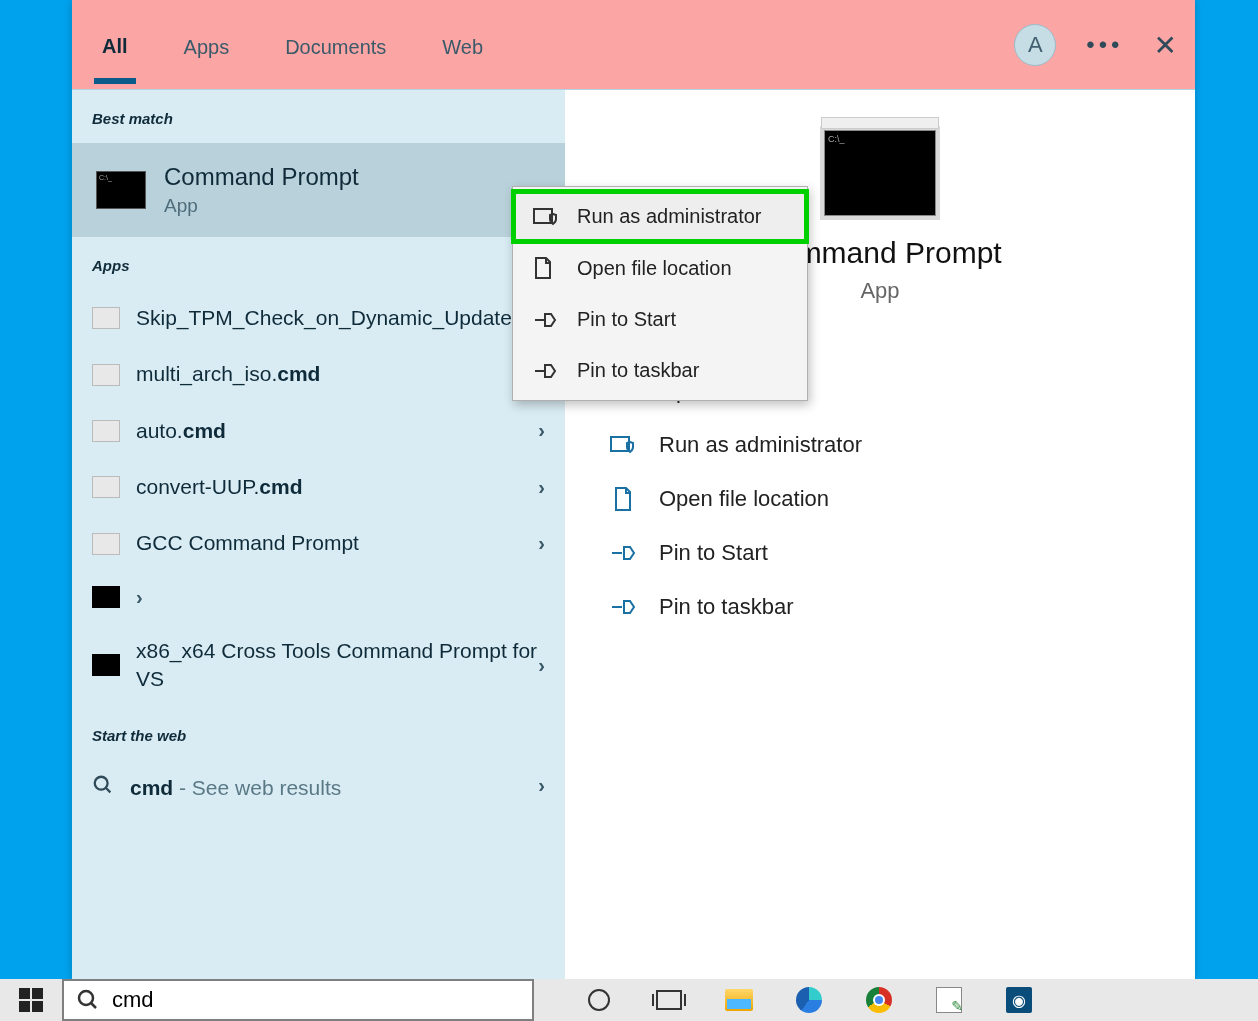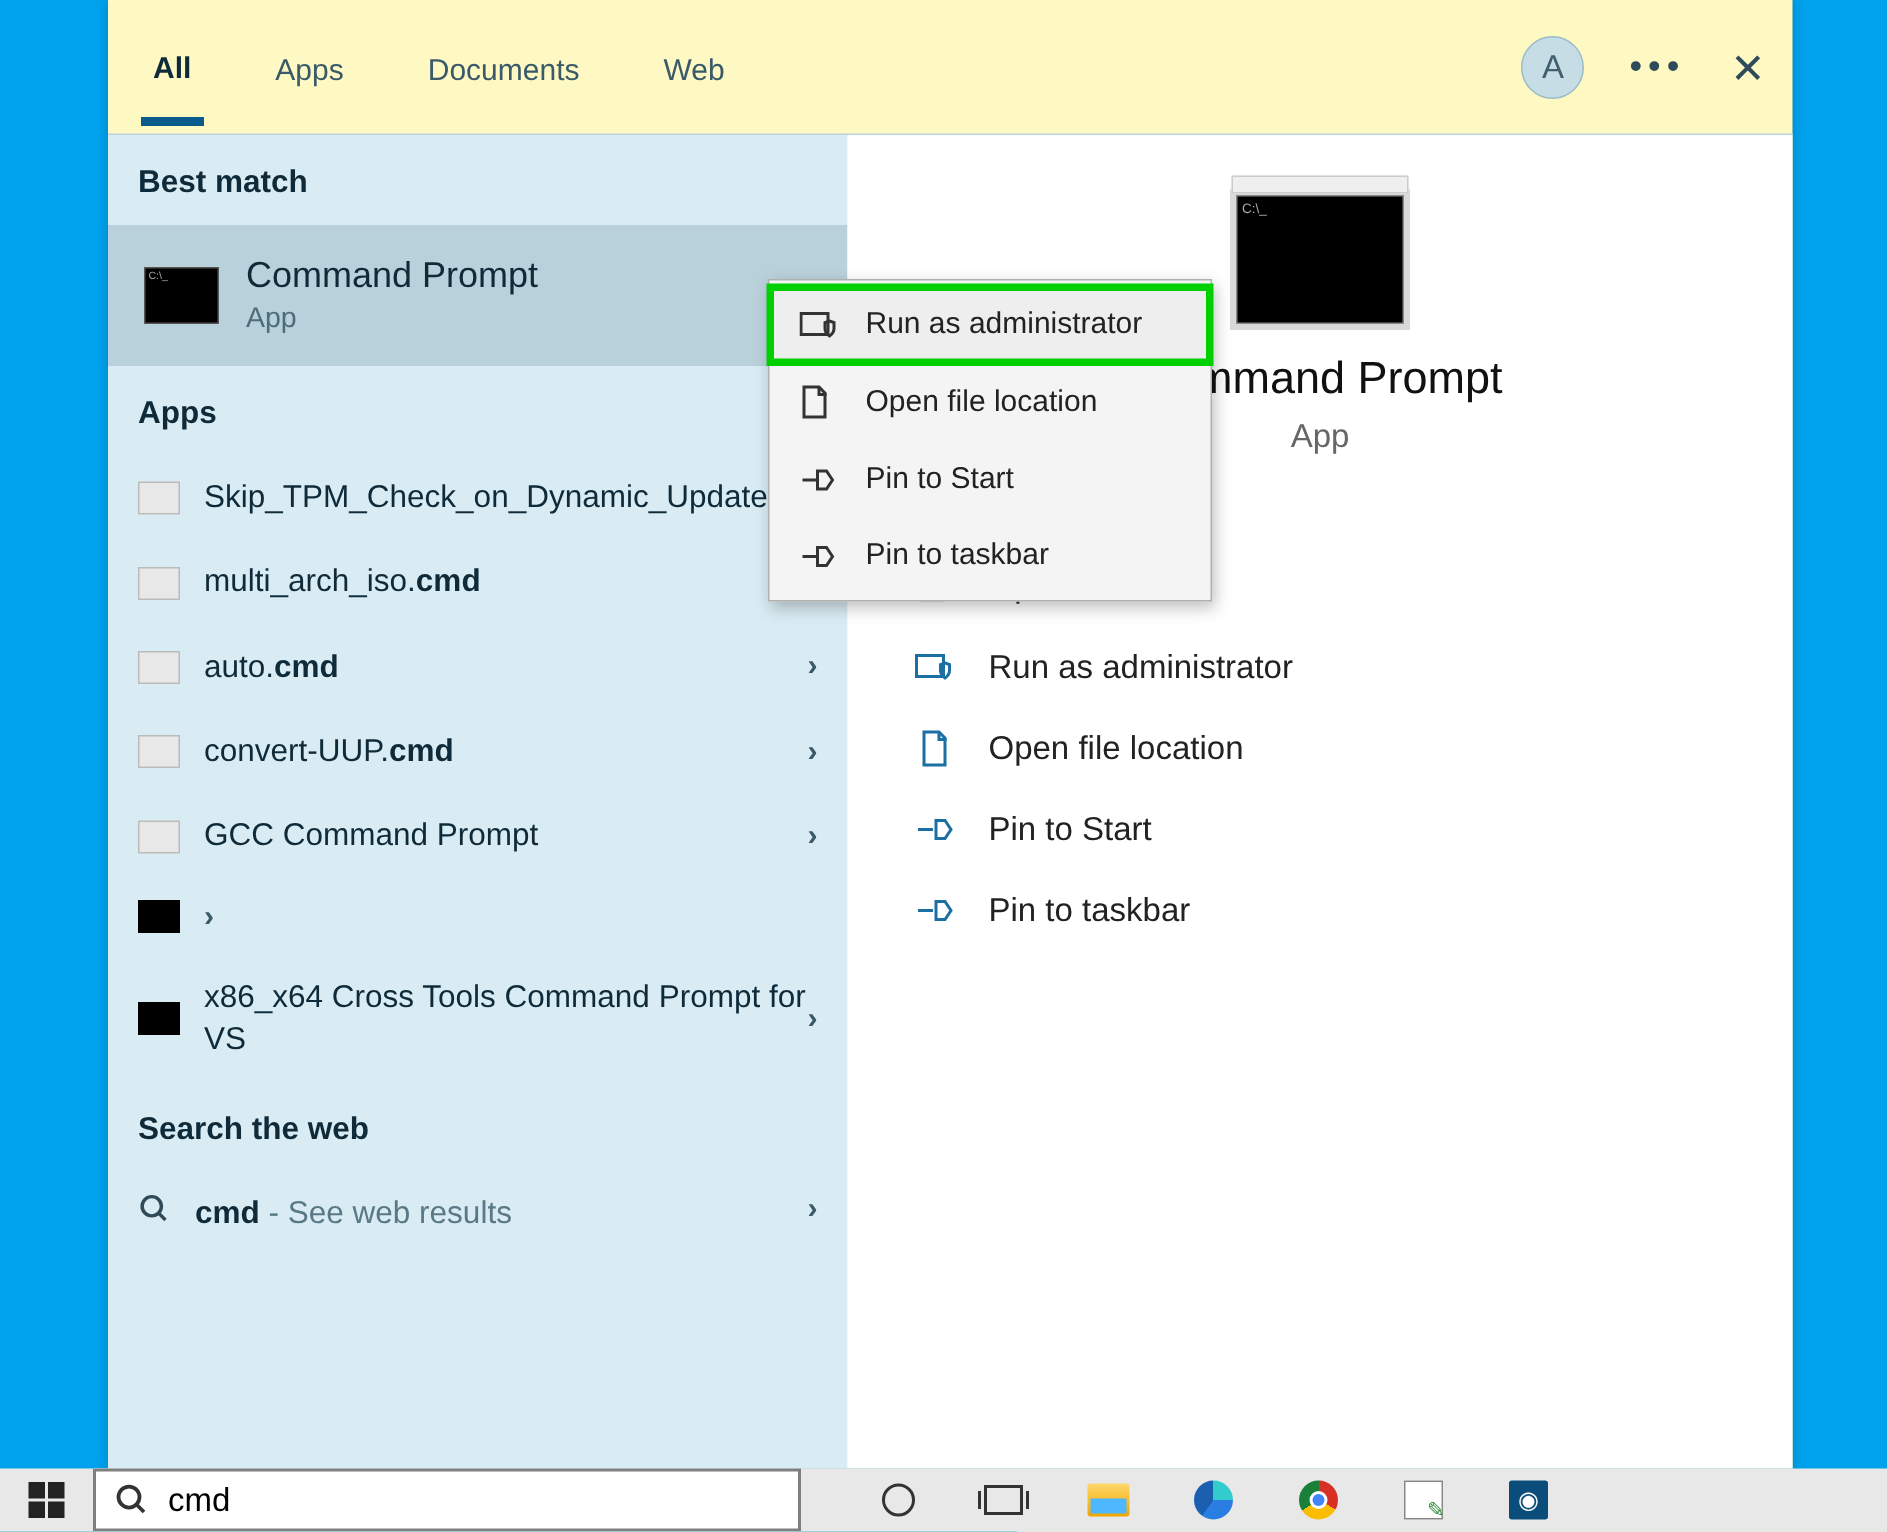--- a/index.html
+++ b/index.html
@@ -8,21 +8,21 @@
   background: #00a2ed;
   width: 1258px;
   height: 1021px;
   overflow: hidden;
   position: relative;
 }
 .start-panel {
   position: absolute;
   left: 72px; top: 0;
   width: 1123px; height: 979px;
-  background: #fef9c3;
+  background: #fca5a5;
   box-shadow: 0 0 8px rgba(0,0,0,.2);
 }
 .top-tabs {
   height: 90px;
   border-bottom: 1px solid #b7d3df;
   display: flex;
   align-items: center;
   padding: 0 22px;
   position: relative;
 }
@@ -51,22 +51,23 @@
   font-size:22px; border:1px solid #9bbcc9;
 }
 .dots { font-size: 24px; letter-spacing: 4px; color:#2f4a59; cursor:pointer;}
 .close-x { font-size: 28px; color:#2f4a59; cursor:pointer; font-weight:300;}
 .body-split { display:flex; height: calc(100% - 90px);}
 .left-col {
   width: 493px; background:#d9ecf3;
   overflow:hidden; display:flex; flex-direction:column;
 }
 .section-hdr {
-  font-weight:700; font-size:21px; color:#0f2b3a;
+  font-weight:700; font-size:15px; color:#0f2b3a;
   padding: 20px 20px 16px;
+  font-style: italic;
 }
 .best-item {
   background:#b9d1da; padding: 20px 24px; display:flex; align-items:center;
 }
 .cmd-thumb {
   width:50px; height:38px; background:#000; border:1px solid #555;
   margin-right:18px; flex-shrink:0; position:relative;
 }
 .cmd-thumb::before{content:"C:\\_"; color:#aaa; font-size:7px; position:absolute; left:2px; top:2px;}
 .best-title { font-size:24px; color:#0f2b3a;}
@@ -214,21 +215,21 @@
             <div class="app-ico black"></div>
             <span class="chev">›</span>
           </div>
           <div class="app-row">
             <div class="app-ico black"></div>
             <span class="app-label">x86_x64 Cross Tools Command Prompt for VS</span>
             <span class="chev">›</span>
           </div>
         </div>
 
-      <div class="section-hdr">Search the web</div>
+      <div class="section-hdr">Start the web</div>
       <div class="web-row">
         <svg class="mag-sm" viewBox="0 0 24 24" fill="none" stroke="#2f4a59" stroke-width="2.5" style="margin-right:16px;">
             <circle cx="10" cy="10" r="7"></circle>
             <line x1="20" y1="20" x2="15" y2="15"></line>
           </svg>
         <span class="app-label"><b>cmd</b><span class="suffix"> - See web results</span></span>
         <span class="chev">›</span>
       </div>
     </div>
 

